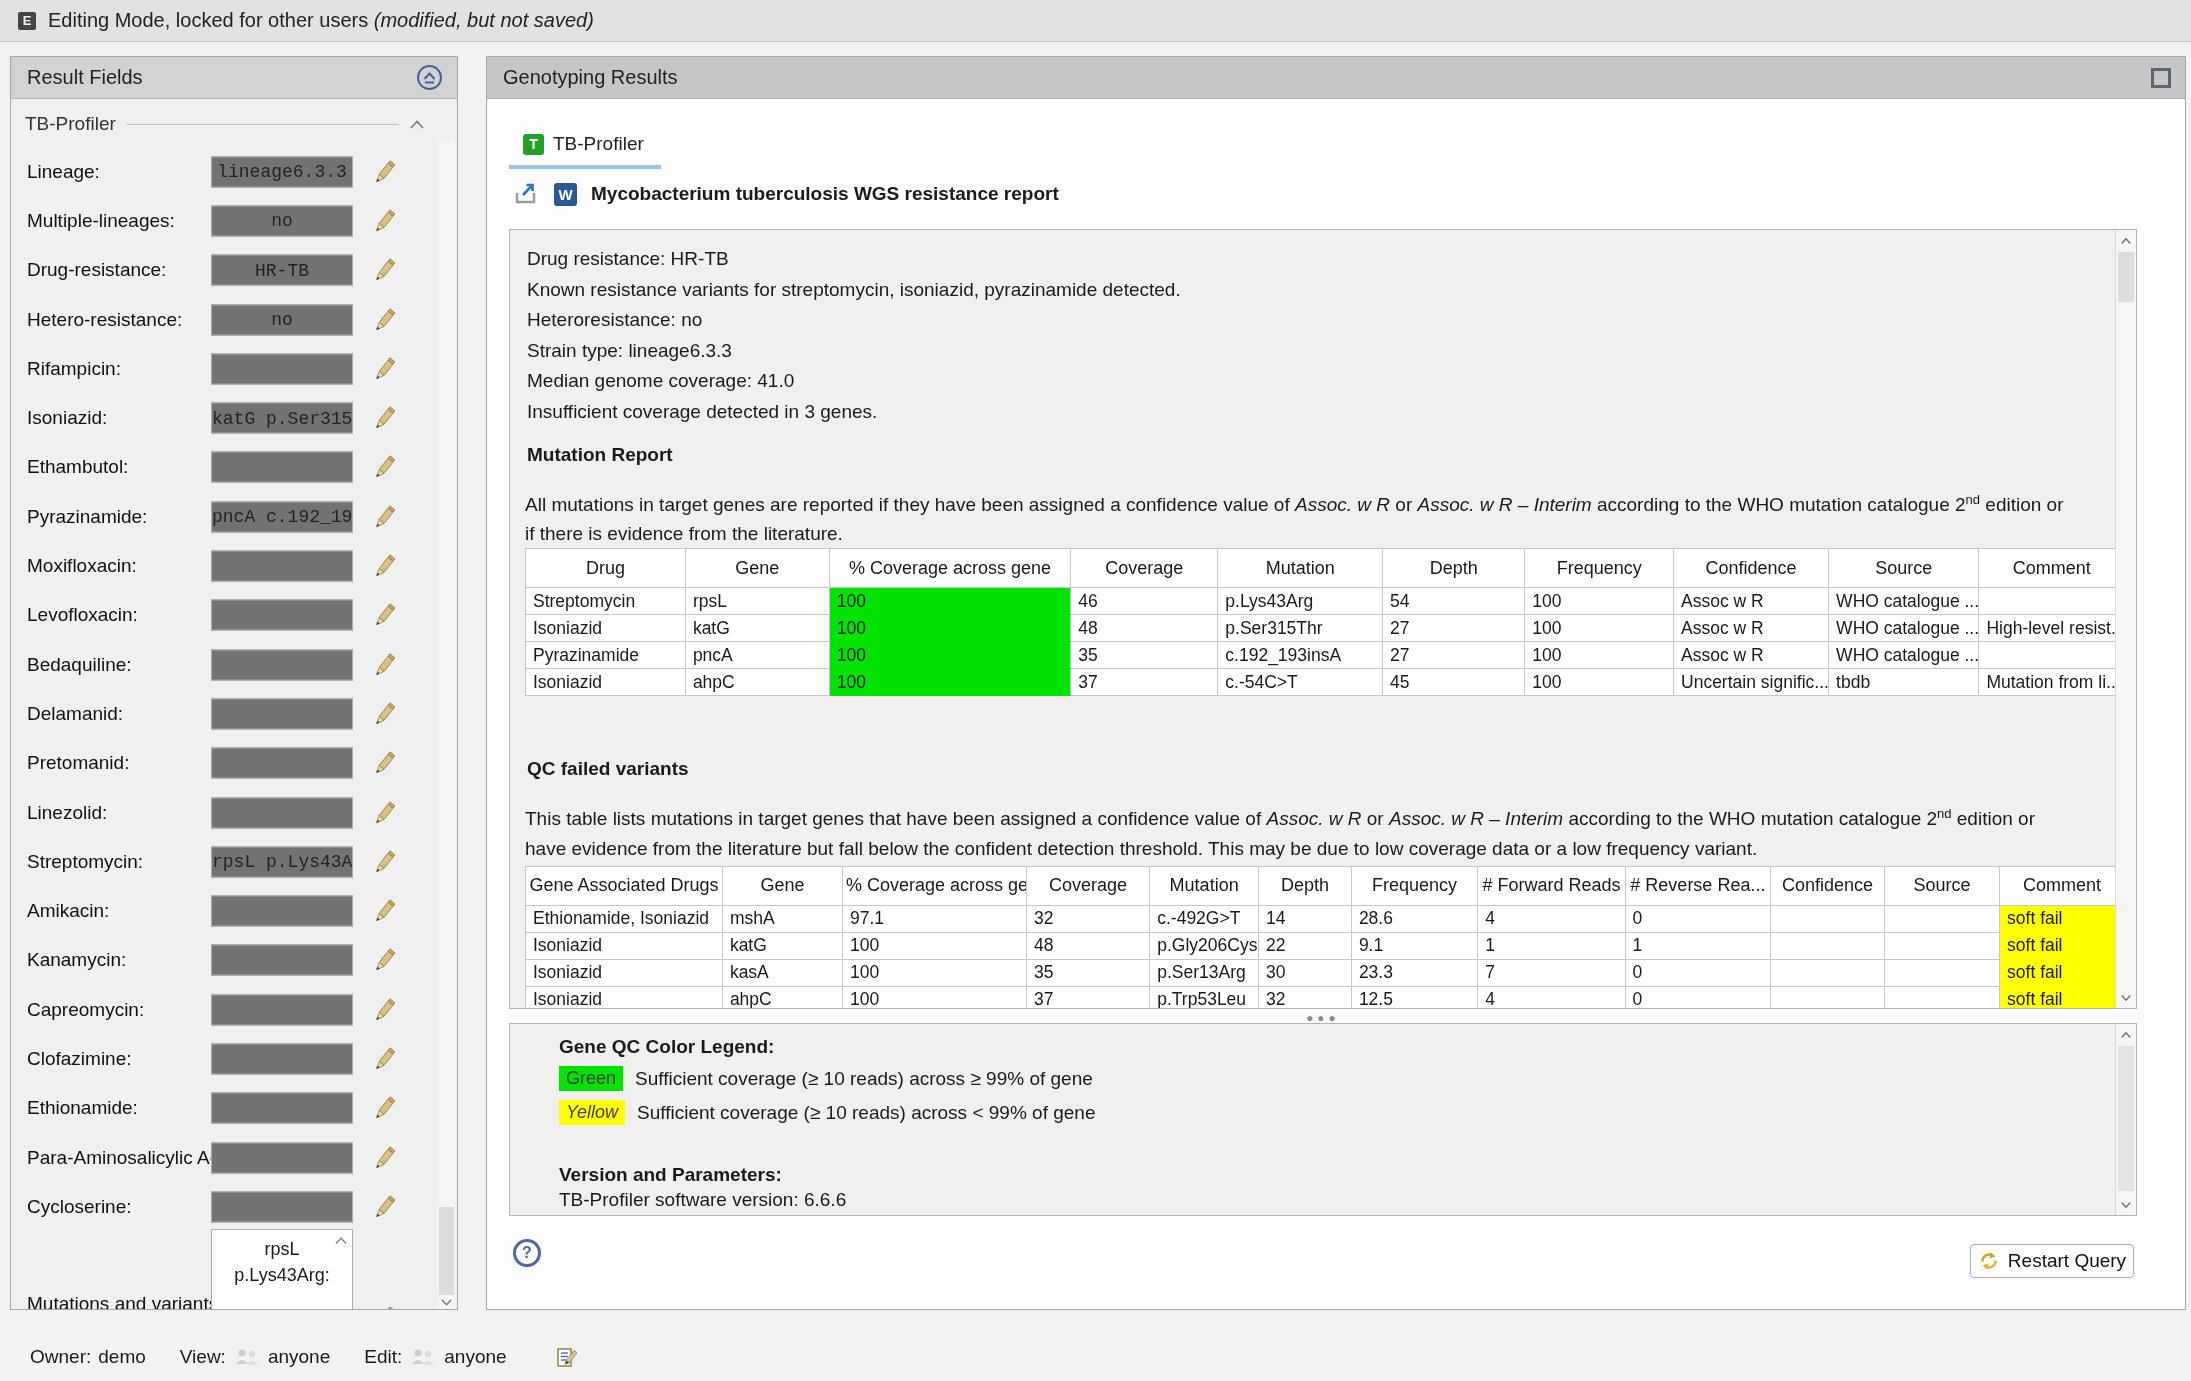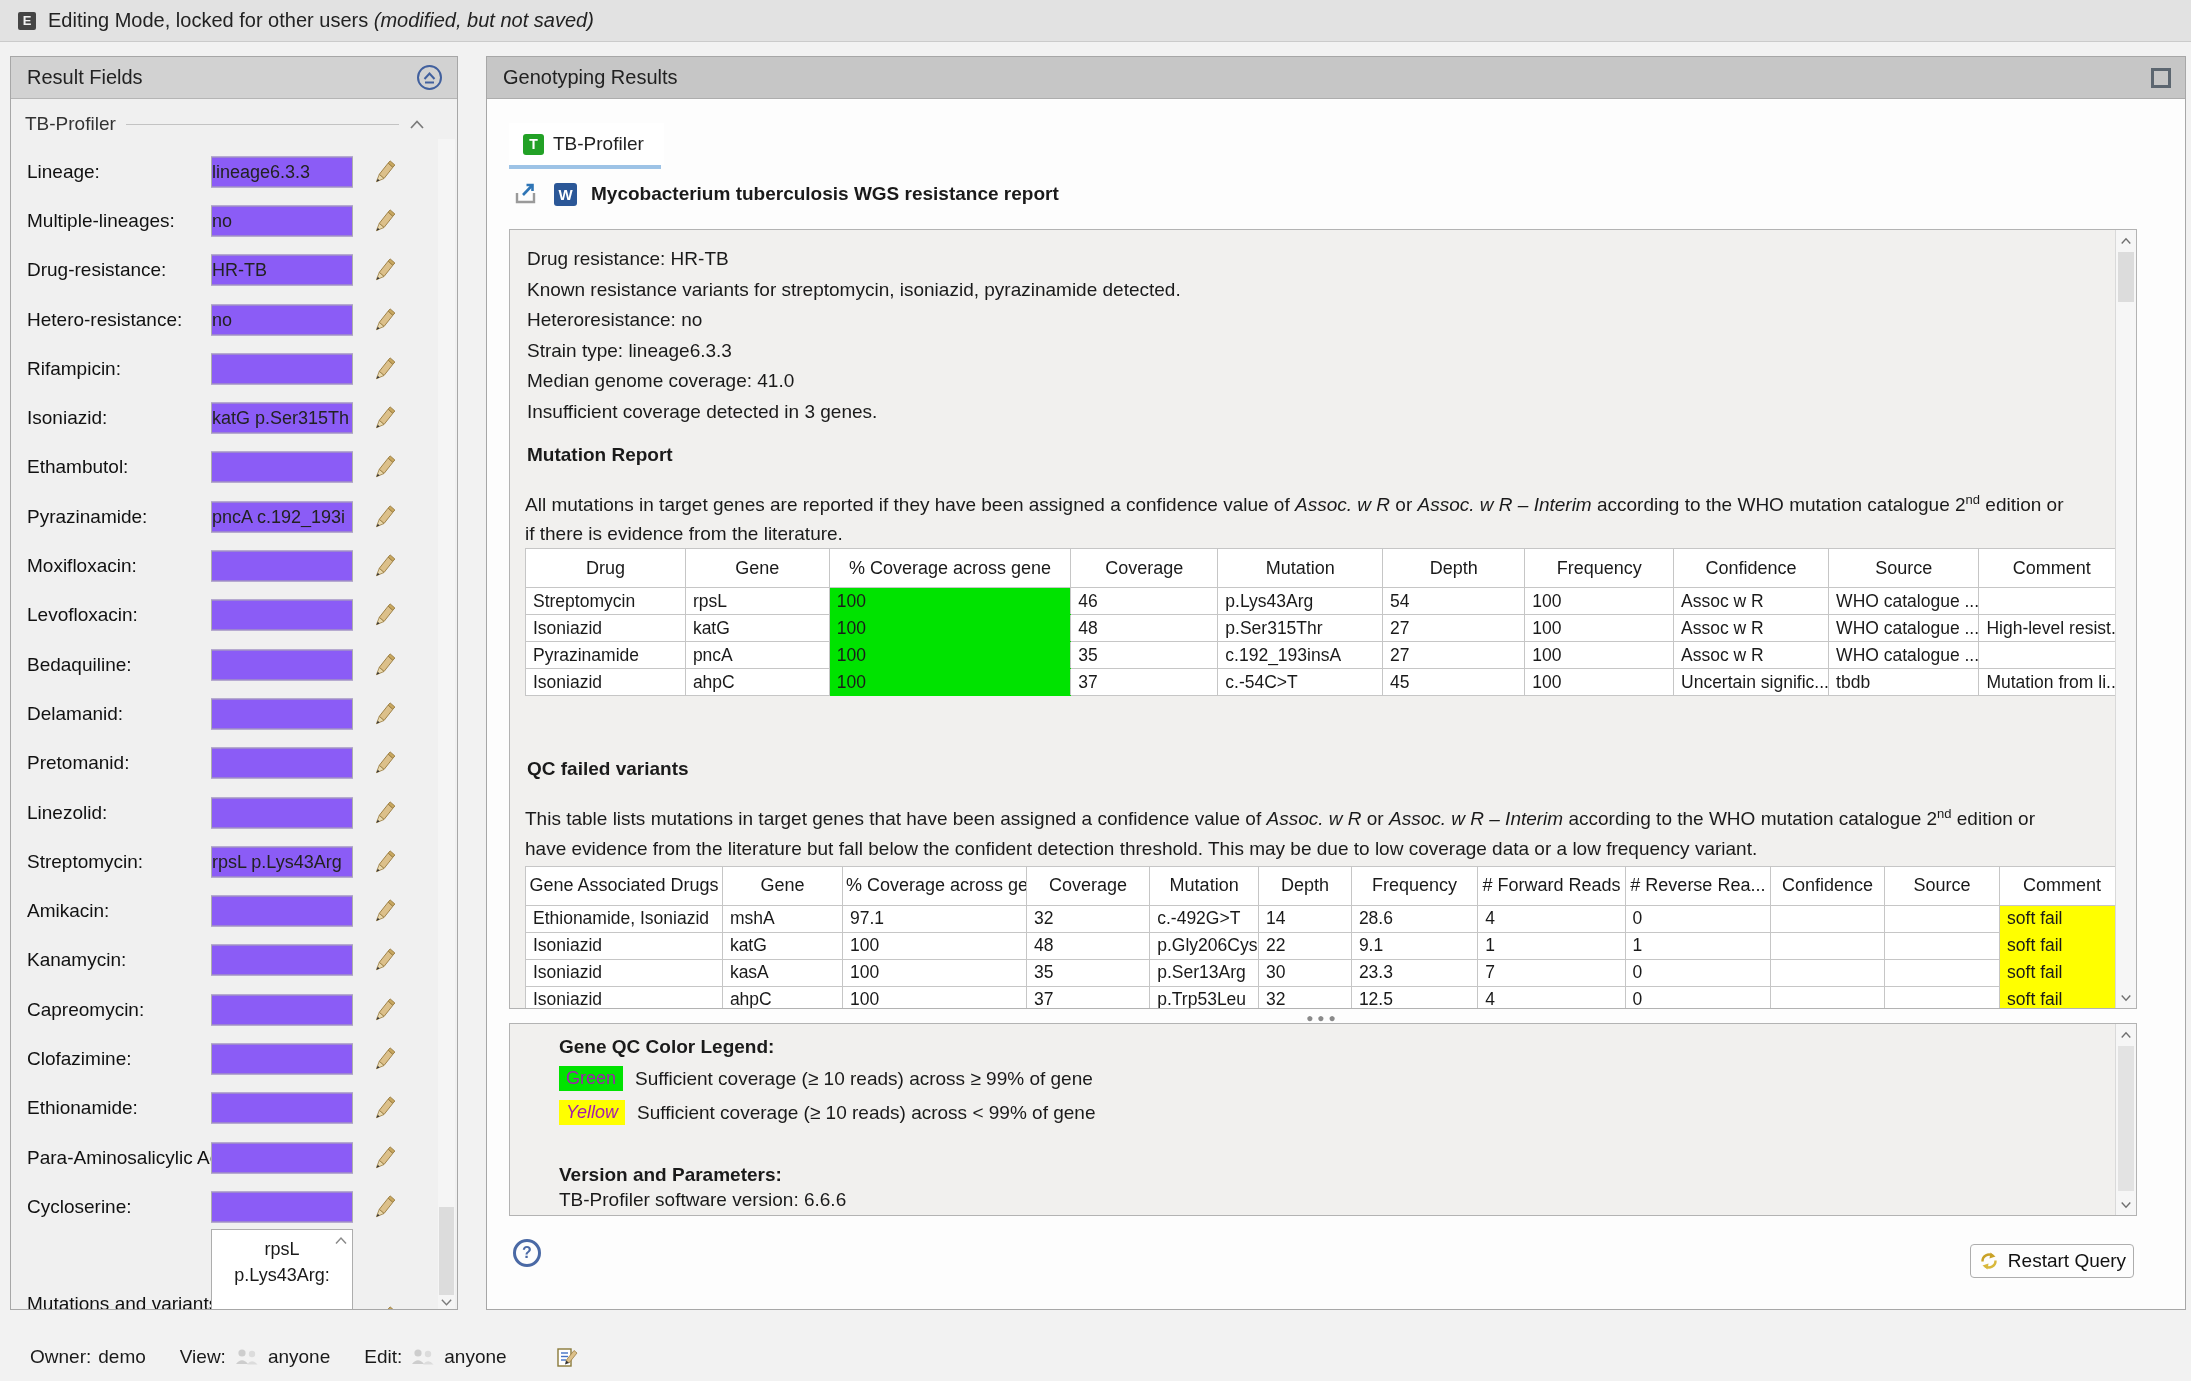--- a/index.html
+++ b/index.html
@@ -23,22 +23,22 @@
   .lp-body { position:relative; height:1210px; overflow:hidden; }
 
   .group-row { position:absolute; left:14px; top:14px; width:400px; display:flex; align-items:center; gap:10px; }
   .group-row .glabel { font-size:19px; color:#333; white-space:nowrap; }
   .group-row .gline { flex:1; height:1px; background:#c3c3c3; }
 
   #fields-list { position:absolute; left:0; top:48px; width:430px; }
   .f-row { height:49.3px; display:flex; align-items:center; padding-left:16px; position:relative; }
   .f-label { font-size:19px; color:#111; }
   .f-row input { position:absolute; left:200px; top:50%; transform:translateY(-50%); width:142px; height:31px;
-                 border:1px solid #adadad; background:#8b5cf6; font-family:Liberation Sans, sans-serif;
-                 font-size:18px; color:#222; }
+                 border:1px solid #adadad; background:#737373; font-family:Liberation Mono, monospace;
+                 font-size:18px; text-align:center; color:#222; }
   .pencil { position:absolute; left:360px; top:50%; transform:translateY(-50%); width:26px; height:26px; }
 
   .mut-row { position:absolute; left:0; top:1130px; width:430px; height:120px; }
   .mut-label { position:absolute; left:16px; top:64px; font-size:19px; color:#111; white-space:nowrap; }
   .mut-box { position:absolute; left:200px; top:0; width:142px; height:110px; border:1px solid #adadad;
              background:#fff; font-size:18px; text-align:center; padding-top:6px; line-height:26px; }
   .mut-box .upch { position:absolute; right:4px; top:6px; }
   .mut-row .pencil { top:76px; transform:none; }
 
   .lp-scroll { position:absolute; right:2px; top:40px; bottom:0; width:17px; background:#f5f5f5; }
@@ -97,21 +97,21 @@
 
   .splitter-dots { position:absolute; left:22px; top:914px; width:1628px; text-align:center; font-size:12px;
                    color:#8a8a8a; letter-spacing:4px; line-height:10px; }
 
   
   #viewport2 { position:absolute; left:22px; top:924px; width:1628px; height:193px; background:#f1f0ee;
                border:1px solid #b3b3b3; overflow:hidden; }
   .vp2-content { padding:12px 40px 0 16px;margin-left:33px; }
   .legend-h { font-size:19px; font-weight:bold; height:22px; }
   .legend-row { margin-top:7px; height:27px; display:flex; align-items:center; }
-  .swatch { display:inline-block; padding:2px 7px; font-size:18px; color:#a21caf; }
+  .swatch { display:inline-block; padding:2px 7px; font-size:18px; color:#404040; }
   .legend-text { margin-left:12px; font-size:19px; }
   .version-h { margin-top:38px; font-size:19px; font-weight:bold; height:24px; }
   .version-line { margin-top:1px; font-size:19px; }
 
   .help-ic { position:absolute; left:26px; top:1140px; width:28px; height:28px; border-radius:50%;
              border:3px solid #4a69a5; color:#4a69a5; font-size:16px; font-weight:bold;
              display:flex; align-items:center; justify-content:center; background:#fdfdfd; }
 
   #restart-btn { position:absolute; right:51px; top:1145px; width:164px; height:34px; background:#fdfdfd;
                  border:1px solid #adadad; border-radius:4px; display:flex; align-items:center;

